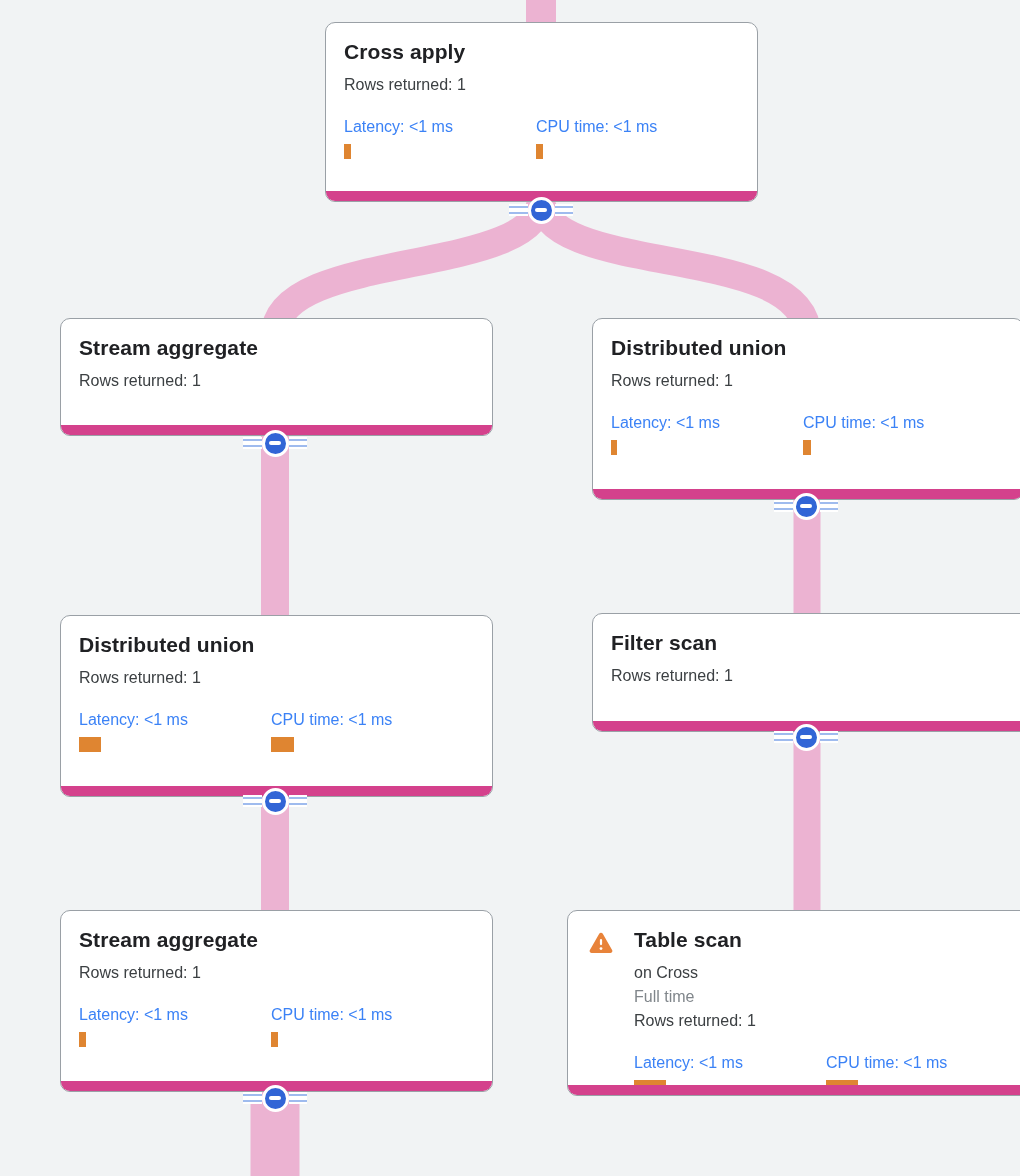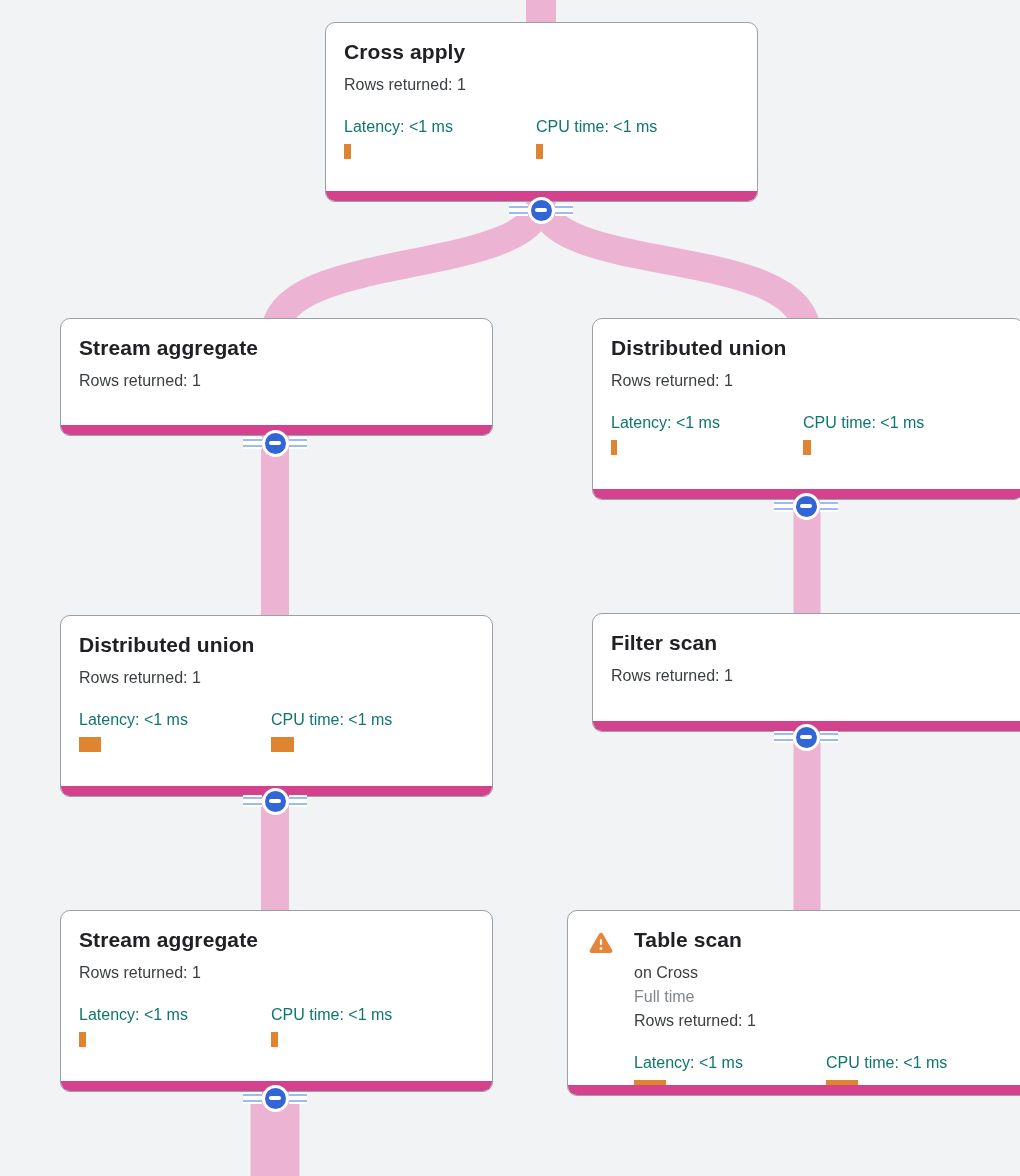--- a/index.html
+++ b/index.html
@@ -21,21 +21,21 @@
   }
   .node-title {
     font-size:21px; line-height:30px; font-weight:600;
     color:#202124; letter-spacing:.1px;
   }
   .node-row { font-size:16px; line-height:24px; color:#3c4043; margin-top:6px; }
   .node-subrow { font-size:16px; line-height:24px; color:#3c4043; }
   .muted { color:#80868b; }
   .metrics { display:flex; margin-top:18px; }
   .metric { width:192px; }
-  .metric-label { font-size:16px; line-height:24px; color:#0f766e; }
+  .metric-label { font-size:16px; line-height:24px; color:#3b82f6; }
   .metric-bar { height:15px; margin-top:5px; background:#df8531; }
 
   
   .card-inner.indented { padding-left:66px; }
   .warning-wrap { position:absolute; left:21px; top:21px; width:24px; height:22px; }
 
   
   .collapse {
     position:absolute; z-index:2; width:64px; height:24px;
     display:flex; align-items:center; cursor:pointer;

